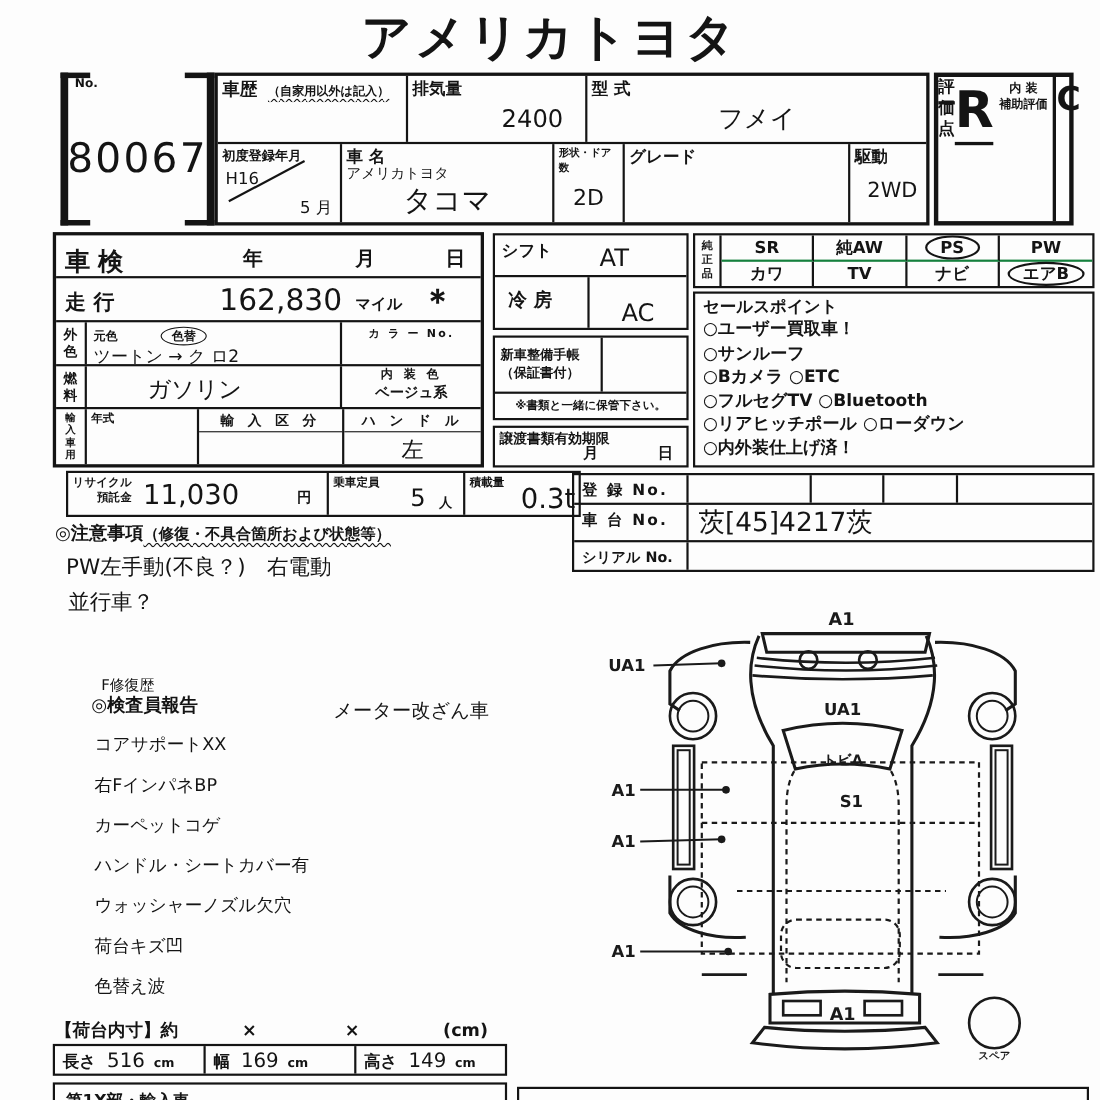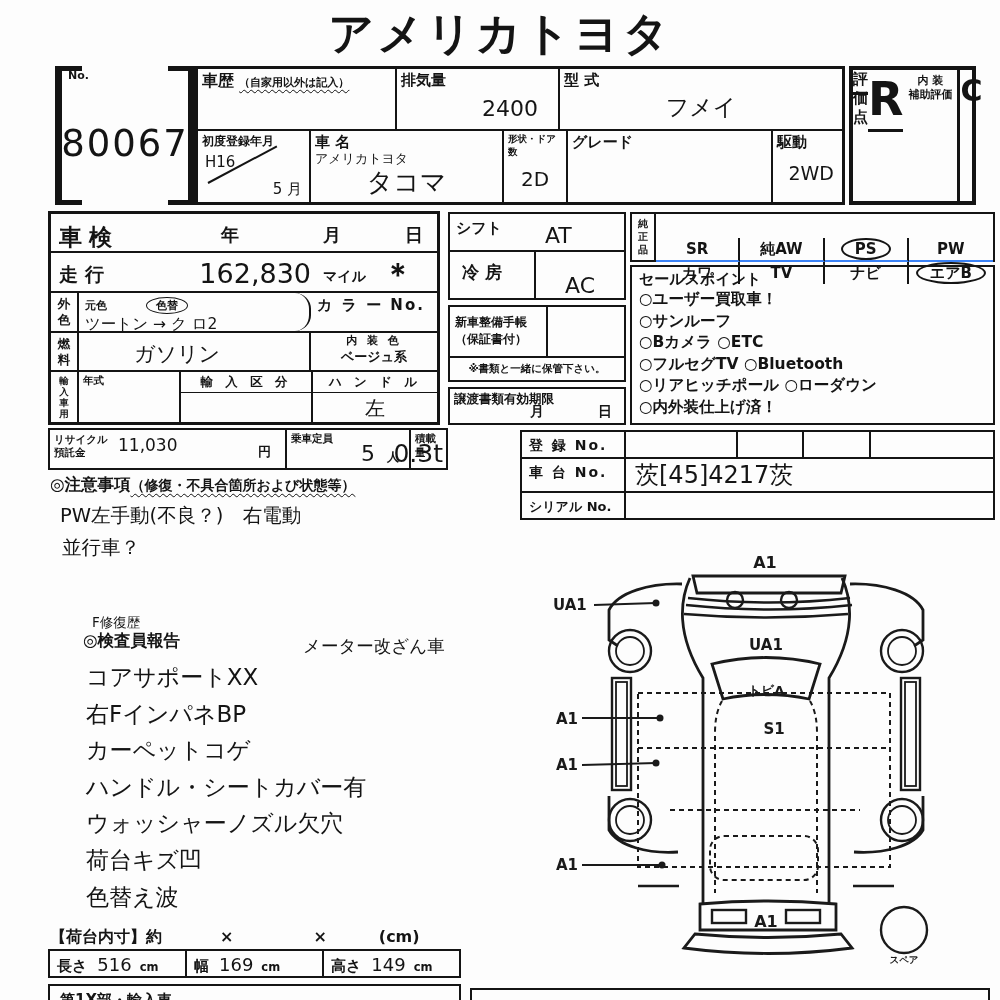--- a/index.html
+++ b/index.html
@@ -24,21 +24,21 @@
   #no-value { position:absolute; left:0; top:56px; width:100%; text-align:center; font-size:37px; letter-spacing:2px; }
 
   
   #top-table { left:195px; top:66px; width:650px; height:139px; border:3px solid #141414; display:flex; flex-direction:column; }
   .tt-row1 { height:62px; display:flex; border-bottom:2.5px solid #141414; }
   .tt-row2 { flex:1; display:flex; }
   .tcell { border-right:2.5px solid #141414; position:relative; padding:2px 4px; }
   .tcell.lastc { border-right:none; }
   .slbl { font-size:15px; font-weight:bold; }
   .wavy { text-decoration:underline wavy 1px; text-underline-offset:3px; }
-  #cell-history { width:199px; }
+  #cell-history { width:173px;font-family:Liberation Mono, monospace; }
   #cell-history .note { font-size:11px; font-weight:bold; }
   #cell-disp { width:163px; }
   #disp-value { margin-top:6px; text-align:right; padding-right:16px; font-size:22px; }
   #model-value { margin-top:2px; text-align:center; font-size:23px; }
   #cell-firstreg { width:113px; }
   #cell-firstreg .slbl { font-size:12px; }
   #firstreg-year { position:absolute; left:7px; top:22px; font-size:15px; }
   #firstreg-month { position:absolute; right:7px; bottom:3px; font-size:15px; }
   #firstreg-slash { position:absolute; left:10px; bottom:18px; width:78px; height:0;
      border-top:2px solid #141414; transform:rotate(-28deg); transform-origin:0 50%; }
@@ -68,26 +68,26 @@
   #shaken-label { position:absolute; left:8px; top:8px; font-size:23px; font-weight:bold; letter-spacing:7px; }
   #row-mileage { height:42px; }
   #mileage-label { position:absolute; left:8px; top:9px; font-size:19px; font-weight:bold; letter-spacing:7px; }
   #mileage-value { position:absolute; left:90px; top:5px; width:170px; text-align:right; font-size:27px; }
   #mileage-unit { position:absolute; left:272px; top:15px; font-size:14px; font-weight:bold; }
   #mileage-mark { position:absolute; left:332px; top:1px; font-size:30px; font-weight:bold; }
   .vlabel { width:28px; border-right:2px solid #141414; text-align:center; font-weight:bold; }
   .vlabel span { display:inline-block; width:16px; word-break:break-all; }
   #row-color { height:40px; display:flex; }
   #row-color .vlabel { font-size:12.5px; line-height:16px; padding-top:3px; }
-  #color-main { width:232px; border-right:2px solid #141414; padding:1px 6px;border-radius:16px; }
+  #color-main { width:232px; border-right:2px solid #141414; padding:1px 6px; }
   #orig-color-label { font-size:11px; font-weight:bold; }
   .oval-sm { display:inline-block; border:1.5px solid #141414; border-radius:50%; padding:0 9px; font-size:11px; font-weight:bold; margin-left:34px; }
   #color-value { font-size:15.5px; margin-top:0px; }
   #color-no { flex:1; padding:3px 6px; }
-  #color-no .slbl { font-size:15px; letter-spacing:2px; }
+  #color-no .slbl { font-size:10px; letter-spacing:2px;text-align:center; }
   #row-fuel { height:40px; display:flex; }
   #row-fuel .vlabel { font-size:12.5px; line-height:16px; padding-top:3px; }
   #fuel-main { width:232px; border-right:2px solid #141414; font-size:21px; padding:7px 0 0 55px; }
   #int-color { flex:1; text-align:center; }
   #int-color .slbl { font-size:11px; letter-spacing:3px; }
   #int-color-value { font-size:13px; font-weight:bold; }
   #row-import { flex:1; display:flex; border-bottom:none; }
   #row-import .vlabel { font-size:9.5px; line-height:11px; padding-top:3px; }
   #imp-year { width:102px; border-right:2px solid #141414; padding:2px 4px; }
   #imp-year .slbl { font-size:10.5px; }
@@ -113,33 +113,33 @@
   #transfer-month { position:absolute; left:80px; bottom:2px; font-size:14px; font-weight:bold; }
   #transfer-day { position:absolute; right:12px; bottom:2px; font-size:14px; font-weight:bold; }
 
   
   #equip-box { left:630px; top:212px; width:365px; height:50px; border:2.5px solid #141414; display:flex; }
   #equip-vlabel { width:24px; border-right:2px solid #141414; font-size:10px; font-weight:bold; text-align:center; line-height:13px; padding-top:3px; }
   #equip-vlabel span { display:inline-block; width:11px; word-break:break-all; }
   #equip-grid { flex:1; display:grid; grid-template-columns:repeat(4,1fr); grid-template-rows:1fr 1fr; }
   .eq-cell { display:flex; align-items:center; justify-content:center; font-size:15px; font-weight:bold; border-right:2px solid #141414; }
   .eq-cell.lastc { border-right:none; }
-  .eq-top { border-bottom:2px solid #3b82f6;margin-top:24px; }
+  .eq-top { border-bottom:2px solid #15803d; }
   .oval { border:2px solid #141414; border-radius:50%; padding:0 12px; line-height:18px; }
 
   
   #sales-box { left:630px; top:265px; width:365px; height:160px; border:2.5px solid #141414; padding:3px 7px; }
   #sales-header { font-size:15px; font-weight:bold; }
   .sales-item { font-size:15.5px; font-weight:bold; line-height:21.5px; }
 
   
-  #recycle-row { left:48px; top:428px; width:400px; height:42px; border:2.5px solid #141414; display:flex; }
+  #recycle-row { left:60px; top:428px; width:468px; height:42px; border:2.5px solid #141414; display:flex;text-align:right; }
   #rec-cell { width:237px; border-right:2px solid #141414; position:relative; }
   #rec-label { position:absolute; left:4px; top:3px; font-size:10.5px; font-weight:bold; line-height:13px; }
-  #rec-value { position:absolute; left:68px; top:5px; font-size:17px; }
+  #rec-value { position:absolute; left:68px; top:5px; font-size:25px; }
   #rec-unit { position:absolute; left:208px; top:13px; font-size:13px; font-weight:bold; }
   #cap-cell { width:124px; border-right:2px solid #141414; position:relative; }
   #cap-label { position:absolute; left:4px; top:2px; font-size:10.5px; font-weight:bold; }
   #cap-value { position:absolute; right:34px; top:11px; font-size:22px; }
   #cap-unit { position:absolute; right:10px; top:19px; font-size:12px; font-weight:bold; }
   #load-cell { flex:1; position:relative; }
   #load-label { position:absolute; left:4px; top:2px; font-size:10.5px; font-weight:bold; }
   #load-value { position:absolute; right:3px; top:9px; font-size:25px; }
 
   
@@ -155,25 +155,25 @@
   #notes-header { left:50px; top:474px; font-size:16.5px; font-weight:bold; }
   #notes-header .sub { font-size:14px; }
   #note-line1 { left:60px; top:502px; font-size:19.5px; }
   #note-line2 { left:62px; top:534px; font-size:19.5px; }
 
   
   #insp-repair { left:92px; top:614px; font-size:13.5px;text-align:center; }
   #insp-header { left:83px; top:630px; font-size:16.5px; font-weight:bold; }
   #insp-meter { left:303px; top:634px; font-size:17.5px; }
   #insp-items { left:86px; top:659px; }
-  .insp-item { font-size:23px; line-height:36.6px; }
+  .insp-item { font-size:16px; line-height:36.6px; }
 
   
   #bed-header { left:50px; top:927px; font-size:16px; font-weight:bold; display:flex; }
-  #bed-x1 { margin-left:58px; } #bed-x2 { margin-left:80px; } #bed-unit { margin-left:52px;text-align:right; }
+  #bed-x1 { margin-left:58px; } #bed-x2 { margin-left:80px; } #bed-unit { margin-left:76px;text-align:right; }
   #bed-table { left:48px; top:949px; width:413px; height:29px; border:2.5px solid #141414; display:flex; }
   .bed-cell { width:137px; border-right:2px solid #141414; display:flex; align-items:baseline; padding:3px 5px 0 7px; }
   .bed-cell.lastc { border-right:none; flex:1; }
   .bed-lbl { font-size:15px; font-weight:bold; }
   .bed-val { font-size:18px; margin-left:10px; }
   .bed-cm { font-size:11.5px; font-weight:bold; margin-left:8px; }
 
   
   #bottom-left-box { left:48px; top:984px; width:413px; height:40px; border:2.5px solid #141414; font-size:15px; font-weight:bold; padding:5px 0 0 10px; }
   #bottom-right-box { left:470px; top:988px; width:520px; height:30px; border:2.5px solid #141414; }

